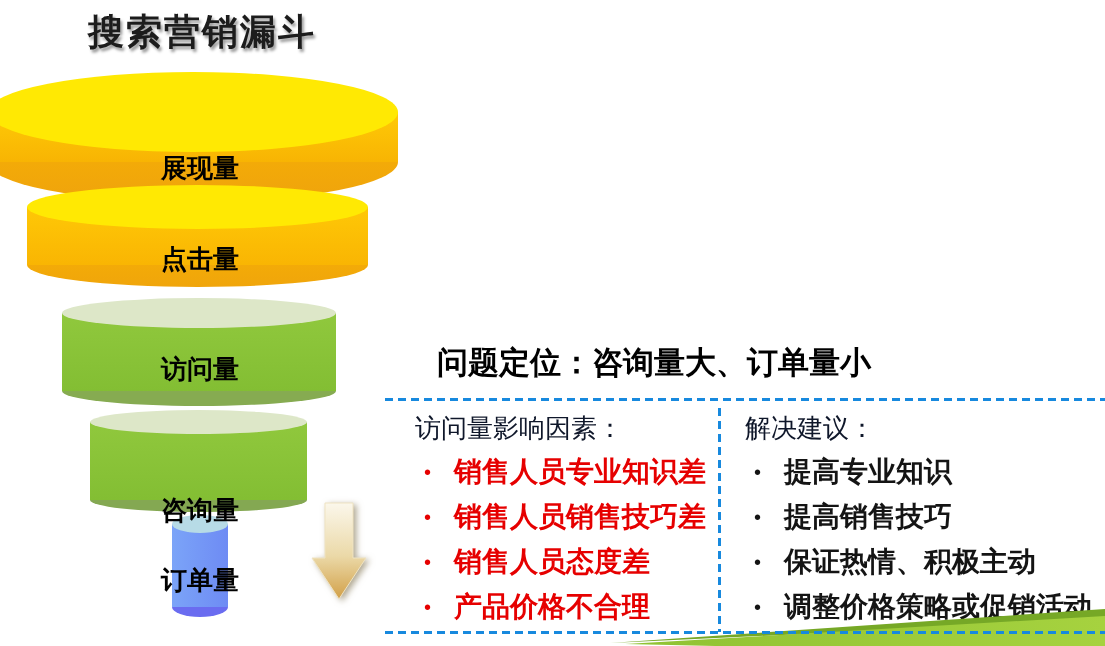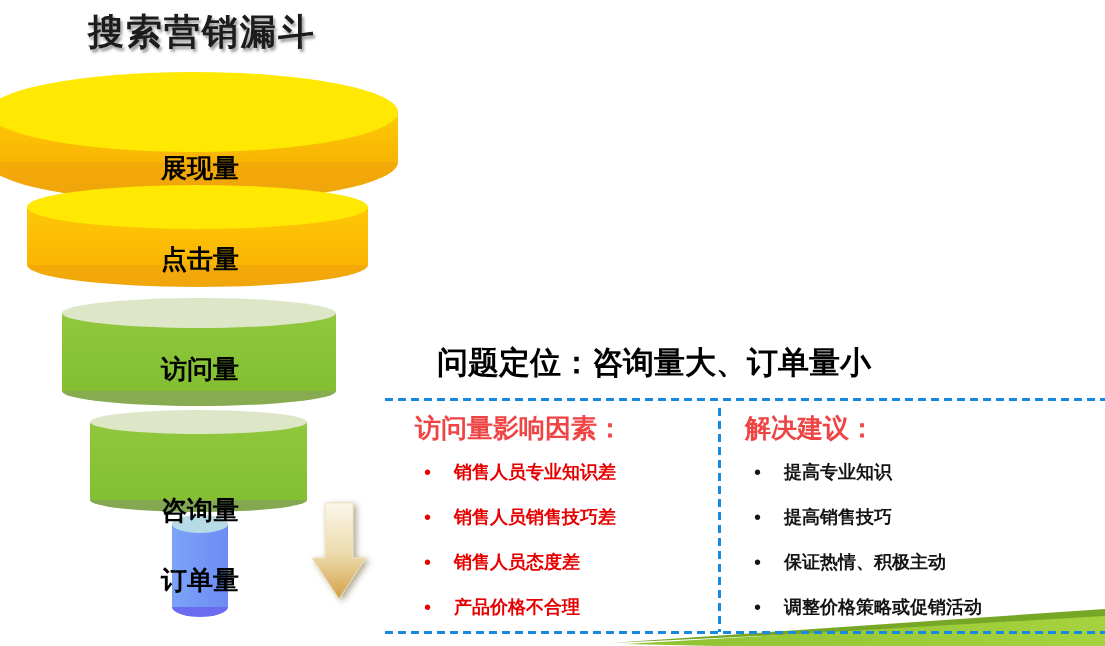--- a/index.html
+++ b/index.html
@@ -67,32 +67,32 @@
     position:absolute; left:385px; width:720px; height:3px;
     background:repeating-linear-gradient(90deg,#1789DE 0 8px,transparent 8px 13px);
   }
   #dash-top { top:398px; }
   #dash-bottom { top:631px; z-index:4; }
   .vdash {
     position:absolute; left:718px; top:408px; width:3px; height:224px;
     background:repeating-linear-gradient(180deg,#1789DE 0 8px,transparent 8px 13px);
   }
   .col-heading {
-    position:absolute; top:414px; font-size:26px; font-weight:bold;
-    color:#ef4444; line-height:1.1; white-space:nowrap;
+    position:absolute; top:414px; font-size:26px; font-weight:normal;
+    color:#0f172a; line-height:1.1; white-space:nowrap;
   }
   #factors-heading { left:415px; }
   #suggestions-heading { left:745px; }
 
   .bullet-list { position:absolute; top:459px; display:flex; flex-direction:column; gap:19px; }
   #factors-list { left:424px; }
   #suggestions-list { left:754px; }
   .brow { display:flex; align-items:center; height:26px; white-space:nowrap; }
   .brow .dot { width:30px; font-size:20px; line-height:26px; }
-  .btext { font-size:18px; font-weight:bold; line-height:26px; }
+  .btext { font-size:28px; font-weight:bold; line-height:26px; }
   #factors-list .dot, #factors-list .btext { color:#E60000; }
   #suggestions-list .dot, #suggestions-list .btext { color:#141414; }
 
   
   #swoosh { position:absolute; left:555px; top:606px; z-index:2; }
 </style>
 </head>
 <body>
 
 <div id="canvas">

